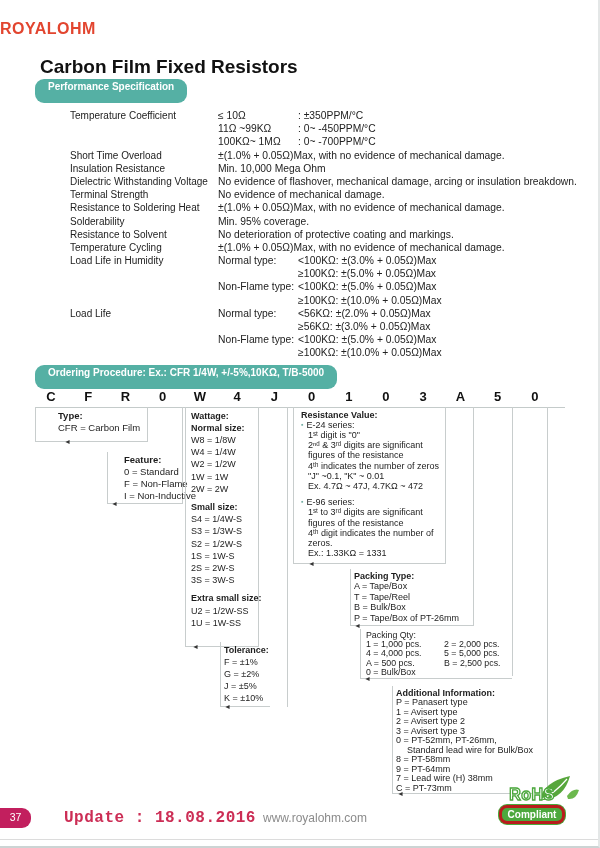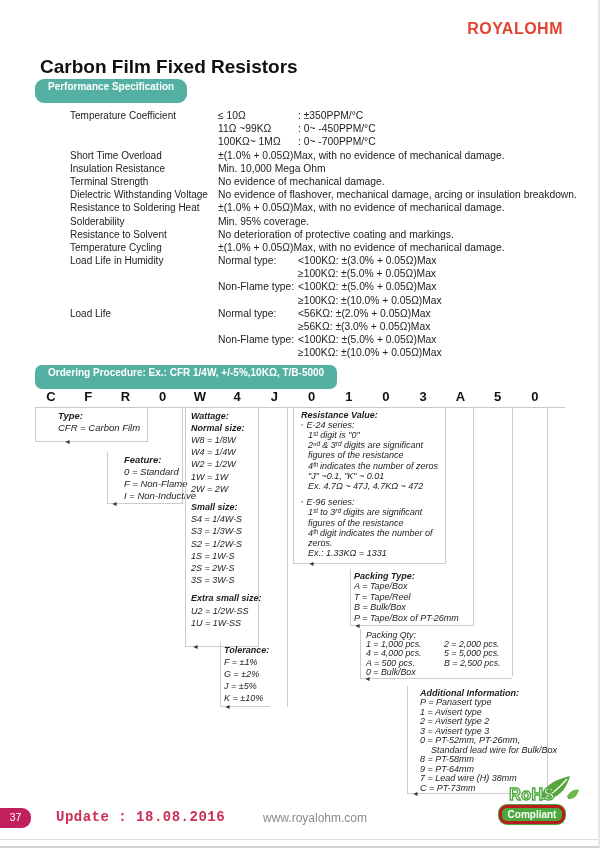--- a/index.html
+++ b/index.html
@@ -1,53 +1,53 @@
 <!DOCTYPE html>
 <html style="--teal: #55b0a4; --logo_red: #e2452f; --badge_pink: #c21f5e; --update_red: #cc2d55; --rohs_green: #4ca83d;"><head>
 <meta charset="utf-8">
 <style>
   html,body{margin:0;padding:0;background:#fff;}
   .page{position:relative;width:600px;height:848px;background:#fff;box-sizing:border-box;
         border-right:2px solid #e4e7e7;border-bottom:2px solid #ccd4d4;overflow:hidden;
         font-family:"Liberation Sans",sans-serif;color:#222;}
-  .logo{padding-top:20px;margin-right:35px;text-align:right;height:18px;
+  .logo{padding-top:20px;margin-right:35px;text-align:left;height:18px;
         font-size:16px;font-weight:bold;letter-spacing:.5px;color:var(--logo_red);}
   .title{margin:18px 0 0 40px;font-size:19px;font-weight:bold;color:#111;height:16px;}
   .pill{display:inline-block;margin:7px 0 0 35px;background:var(--teal);color:#fff;
         border-radius:9px;padding:0 13px;height:24px;line-height:16px;font-size:10px;font-weight:bold;}
-  .pill2{margin-top:5px;border-radius:7px;}
+  .pill2{margin-top:5px;}
   
   .spec{margin:6px 0 0 70px;}
   .srow{white-space:nowrap;line-height:13.2px;height:13.2px;font-size:10.3px;}
   .sl{display:inline-block;width:148px;font-size:10px;vertical-align:top;}
   .sc{display:inline-block;width:80px;vertical-align:top;}
   .sc:empty{display:none;}
   
   .diagram{position:relative;height:420px;font-size:9.5px;}
   .letters{position:absolute;left:44px;top:0;width:498px;display:flex;justify-content:space-between;}
   .letter{display:inline-block;width:14px;text-align:center;font-weight:bold;font-size:13px;color:#111;}
   .rule{position:absolute;left:35px;top:18px;width:530px;height:1px;background:#c4cbca;}
   .col{position:absolute;top:18px;width:1px;background:#c8cdcd;}
   .obox{position:absolute;border-left:1px solid #c8cdcd;border-bottom:1px solid #c8cdcd;
-        box-sizing:border-box;line-height:12px;color:#1d1d1d;font-style:italic;}
+        box-sizing:border-box;line-height:12px;color:#1d1d1d;}
   .bl{white-space:nowrap;}
   .bl.bold{font-weight:bold;}
   .bl.gap{height:6px;line-height:6px;}
   .bl.bullet::before{content:"▪";color:#76b0a6;font-size:7px;margin-right:3px;vertical-align:1px;}
   .bl.ind{padding-left:7px;}
   .bl.ind2{padding-left:11px;}
   .arr{position:absolute;bottom:-4px;font-size:7px;color:#333;line-height:1;}
   .qrow{white-space:nowrap;}
   .qa{display:inline-block;width:78px;}
   
   .footer{position:absolute;left:0;bottom:0;width:100%;height:48px;}
   .pagebadge{position:absolute;left:0;top:10px;width:31px;height:20px;background:var(--badge_pink);
              border-radius:0 9px 9px 0;color:#fff;font-size:10.5px;text-align:center;line-height:18px;}
-  .update{position:absolute;left:56px;top:11px;font-family:"Liberation Mono",monospace;font-weight:bold;
-          font-size:14px;color:var(--update_red);letter-spacing:.5px;}
+  .update{position:absolute;left:64px;top:11px;font-family:"Liberation Mono",monospace;font-weight:bold;
+          font-size:16px;color:var(--update_red);letter-spacing:.5px;}
   .site{position:absolute;left:16px;top:13px;width:100%;text-align:center;color:#8b8b8b;font-size:12px;}
   .edge{position:absolute;left:0;bottom:6px;width:100%;height:1px;background:#dcdcdc;}
   .rohs{position:absolute;right:30px;top:-12px;width:72px;text-align:center;}
   .rohs-leaf{position:absolute;right:-12px;top:-12px;}
   .rohs-r{font-weight:bold;font-size:16px;color:#fff;-webkit-text-stroke:1.3px var(--rohs_green);
           text-shadow:0 0 1px var(--rohs_green);letter-spacing:.5px;position:relative;}
   .rohs-c{display:inline-block;background:var(--rohs_green);color:#fff;border-radius:8px;
           padding:1px 6px;font-size:10px;font-weight:bold;border:3px solid #b91c1c;
           box-shadow:0 0 0 1px var(--rohs_green);position:relative;}
 </style>
@@ -70,24 +70,24 @@
       <div class="srow">
       <span class="sl"></span><span class="sc">100KΩ~ 1MΩ</span><span class="sv">: 0~ -700PPM/°C</span>
     </div>
       <div class="srow">
       <span class="sl">Short Time Overload</span><span class="sv">±(1.0% + 0.05Ω)Max, with no evidence of mechanical damage.</span>
     </div>
       <div class="srow">
       <span class="sl">Insulation Resistance</span><span class="sv">Min. 10,000 Mega Ohm</span>
     </div>
       <div class="srow">
+      <span class="sl">Dielectric Withstanding Voltage</span><span class="sv">No evidence of flashover, mechanical damage, arcing or insulation breakdown.</span>
+    </div>
+      <div class="srow">
       <span class="sl">Terminal Strength</span><span class="sv">No evidence of mechanical damage.</span>
-    </div>
-      <div class="srow">
-      <span class="sl">Dielectric Withstanding Voltage</span><span class="sv">No evidence of flashover, mechanical damage, arcing or insulation breakdown.</span>
     </div>
       <div class="srow">
       <span class="sl">Resistance to Soldering Heat</span><span class="sv">±(1.0% + 0.05Ω)Max, with no evidence of mechanical damage.</span>
     </div>
       <div class="srow">
       <span class="sl">Solderability</span><span class="sv">Min. 95% coverage.</span>
     </div>
       <div class="srow">
       <span class="sl">Resistance to Solvent</span><span class="sv">No deterioration of protective coating and markings.</span>
     </div>
@@ -240,21 +240,21 @@
       <div>
           <div class="qrow bold"><span class="qa">Packing Qty:</span><span class="qb"></span></div>
           <div class="qrow"><span class="qa">1 = 1,000 pcs.</span><span class="qb">2 = 2,000 pcs.</span></div>
           <div class="qrow"><span class="qa">4 = 4,000 pcs.</span><span class="qb">5 = 5,000 pcs.</span></div>
           <div class="qrow"><span class="qa">A = 500 pcs.</span><span class="qb">B = 2,500 pcs.</span></div>
           <div class="qrow"><span class="qa">0 = Bulk/Box</span><span class="qb"></span></div>
         </div>
       <span class="arr" style="left:3px">◄</span>
     </div>
 
-    <div class="obox" style="left:407px;top:297px;width:140px;height:108px;padding:3px 0 0 12px;font-size:9px;line-height:9.5px">
+    <div class="obox" style="left:392px;top:297px;width:140px;height:108px;padding:3px 0 0 3px;font-size:9px;line-height:9.5px">
       <div>
           <div class="bl bold"><span>Additional Information:</span></div>
           <div class="bl"><span>P = Panasert type</span></div>
           <div class="bl"><span>1 = Avisert type</span></div>
           <div class="bl"><span>2 = Avisert type 2</span></div>
           <div class="bl"><span>3 = Avisert type 3</span></div>
           <div class="bl"><span>0 = PT-52mm, PT-26mm,</span></div>
           <div class="bl ind2"><span>Standard lead wire for Bulk/Box</span></div>
           <div class="bl"><span>8 = PT-58mm</span></div>
           <div class="bl"><span>9 = PT-64mm</span></div>

